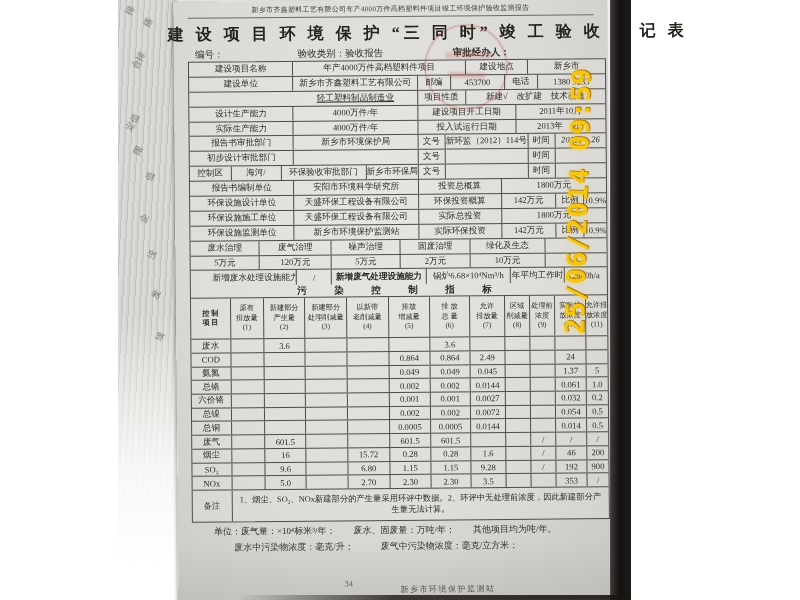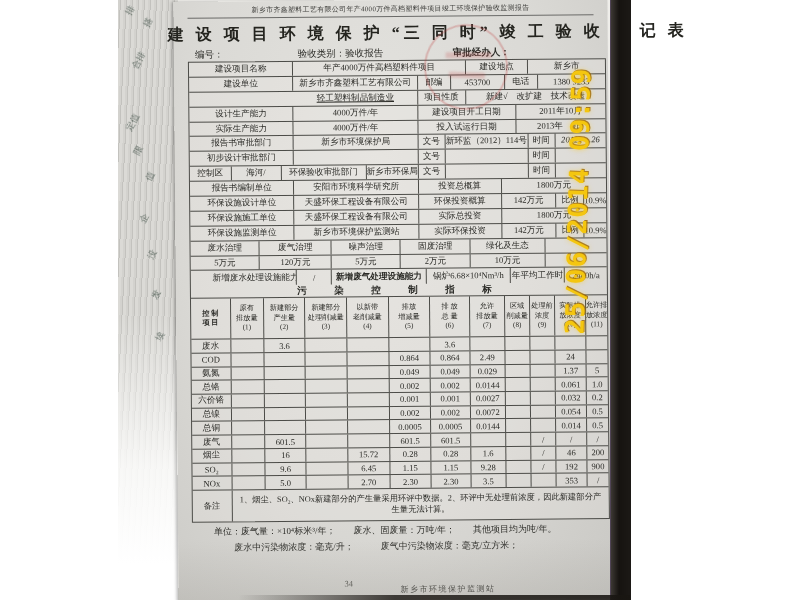--- a/index.html
+++ b/index.html
@@ -299,21 +299,21 @@
               <div class="tcell" style="width: 5%; margin-top: 24px;">40</div>
             </div>
             <div class="trow prow">
               <div class="tcell" style="width: 9.5%;">氨氮</div>
               <div class="tcell" style="width: 8%;"></div>
               <div class="tcell" style="width: 10%;"></div>
               <div class="tcell" style="width: 10%;"></div>
               <div class="tcell" style="width: 10%;"></div>
               <div class="tcell" style="width: 10%;">0.049</div>
               <div class="tcell" style="width: 9.5%;">0.049</div>
-              <div class="tcell" style="width: 8.5%;">0.029</div>
+              <div class="tcell" style="width: 8.5%;">0.045</div>
               <div class="tcell" style="width: 6%;"></div>
               <div class="tcell" style="width: 6%;"></div>
               <div class="tcell" style="width: 7.5%;">1.37</div>
               <div class="tcell" style="width: 5%;">5</div>
             </div>
             <div class="trow prow">
               <div class="tcell" style="width: 9.5%;">总铬</div>
               <div class="tcell" style="width: 8%;"></div>
               <div class="tcell" style="width: 10%;"></div>
               <div class="tcell" style="width: 10%;"></div>
@@ -394,21 +394,21 @@
               <div class="tcell" style="width: 6%;"></div>
               <div class="tcell" style="width: 6%;">/</div>
               <div class="tcell" style="width: 7.5%;">46</div>
               <div class="tcell" style="width: 5%;">200</div>
             </div>
             <div class="trow prow">
               <div class="tcell" style="width: 9.5%;">SO₂</div>
               <div class="tcell" style="width: 8%;"></div>
               <div class="tcell" style="width: 10%;">9.6</div>
               <div class="tcell" style="width: 10%;"></div>
-              <div class="tcell" style="width: 10%;">6.45</div>
+              <div class="tcell" style="width: 10%;">6.80</div>
               <div class="tcell" style="width: 10%;">1.15</div>
               <div class="tcell" style="width: 9.5%;">1.15</div>
               <div class="tcell" style="width: 8.5%;">9.28</div>
               <div class="tcell" style="width: 6%;"></div>
               <div class="tcell" style="width: 6%;">/</div>
               <div class="tcell" style="width: 7.5%;">192</div>
               <div class="tcell" style="width: 5%;">900</div>
             </div>
             <div class="trow prow">
               <div class="tcell" style="width: 9.5%;">NOx</div>

